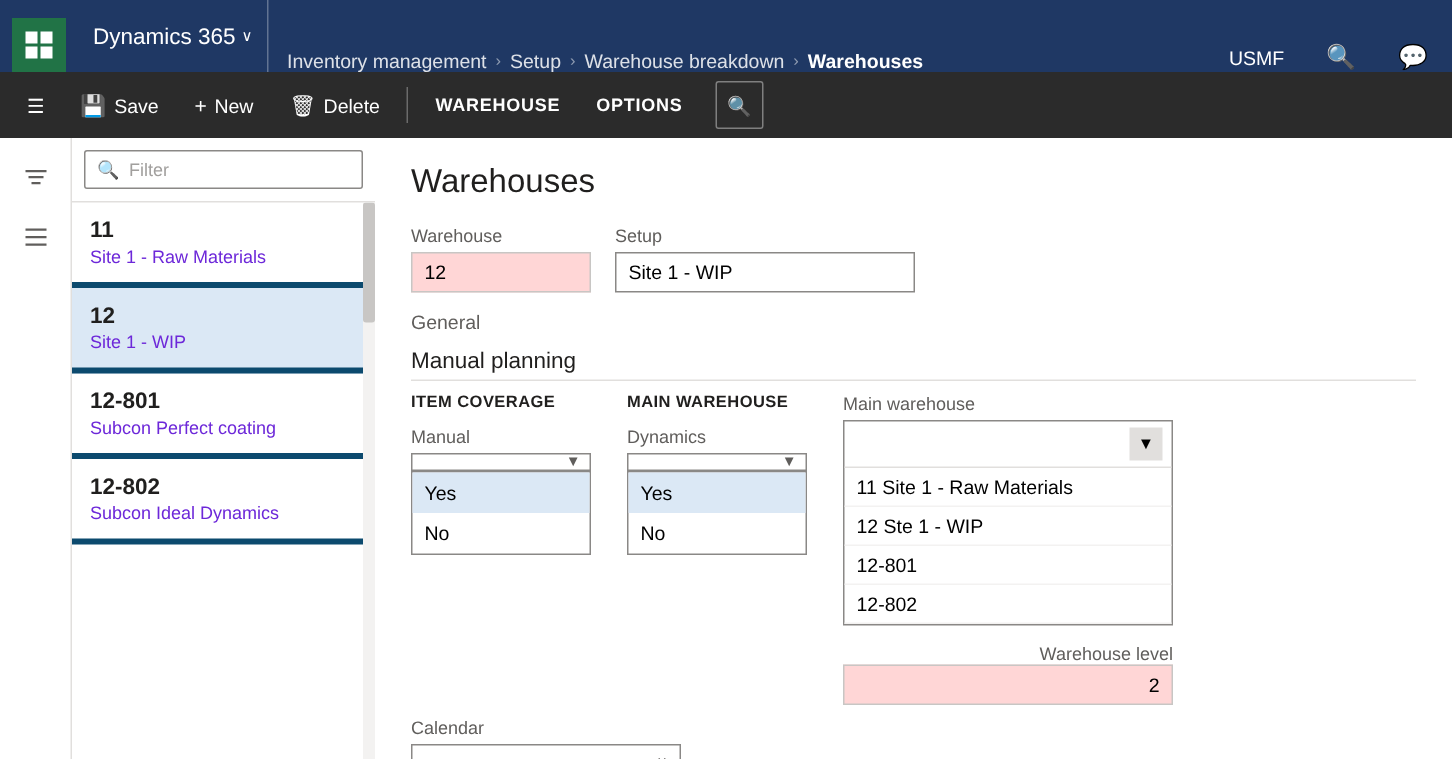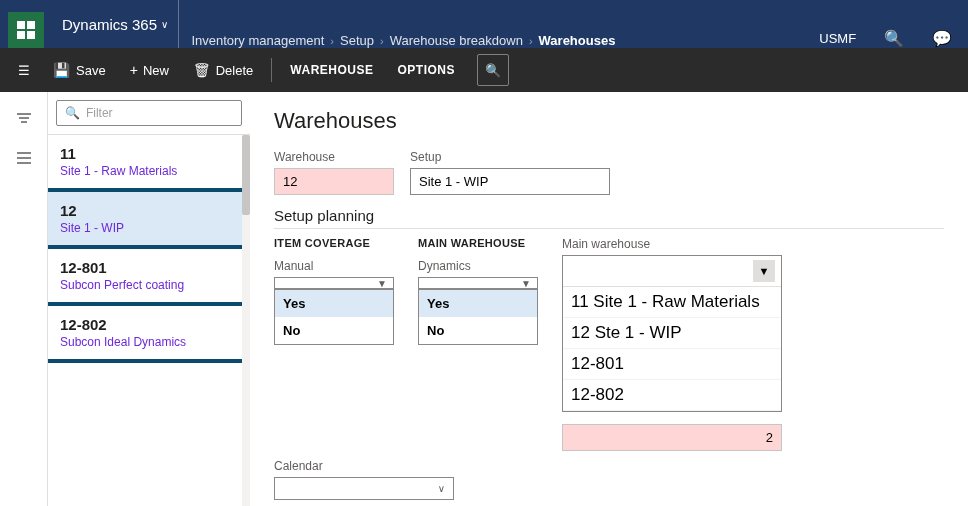--- a/index.html
+++ b/index.html
@@ -269,21 +269,20 @@
 
     .dropdown-list {
       border: 1px solid #8a8886;
       background: white;
       min-width: 120px;
     }
     .dropdown-list-item {
       padding: 6px 8px;
       font-size: 13px;
       cursor: pointer;
-      font-weight: bold;
     }
     .dropdown-list-item.selected { background: #dbe8f5; }
 
     
     .main-wh-col {
       display: flex;
       flex-direction: column;
       gap: 4px;
       min-width: 220px;
     }
@@ -302,21 +301,21 @@
       background: #e1dfdd;
       border: none;
       width: 22px; height: 22px;
       display: flex; align-items: center; justify-content: center;
       cursor: pointer;
       font-size: 11px;
     }
     .main-wh-options { }
     .main-wh-option {
       padding: 5px 8px;
-      font-size: 17px;
+      font-size: 13px;
       cursor: pointer;
       border-bottom: 1px solid #f3f2f1;
     }
 
     
     .wh-level-input {
       background: #ffd6d6;
       border: 1px solid #c8c6c4;
       padding: 5px 8px;
       font-size: 13px;
@@ -470,22 +469,23 @@
       <div class="form-field">
         <div class="field-label">Warehouse</div>
         <input class="field-input highlight" type="text" value="12" style="width: 100px;">
       </div>
       <div class="form-field">
         <div class="field-label">Setup</div>
         <input class="field-input wide" type="text" value="Site 1 - WIP" style="width: 200px;">
       </div>
     </div>
 
-
-    <div class="master-planning-title">Setup planning</div>
+    <div class="section-label">General</div>
+
+    <div class="master-planning-title">Manual planning</div>
 
     <div class="coverage-grid">
 
       <div class="coverage-col">
         <div class="coverage-col-header">ITEM COVERAGE</div>
 
         <div class="form-field">
           <div class="field-label">Manual</div>
           <div class="dropdown-container">
             <div class="dropdown-btn">
@@ -524,20 +524,21 @@
           </div>
           <div class="main-wh-options">
             <div class="main-wh-option">11 Site 1 - Raw Materials</div>
             <div class="main-wh-option">12 Ste 1 - WIP</div>
             <div class="main-wh-option">12-801</div>
             <div class="main-wh-option">12-802</div>
           </div>
         </div>
 
         <div style="margin-top:8px;">
+          <div class="field-label" style="text-align:right;">Warehouse level</div>
           <input class="wh-level-input" type="text" value="2" style="width: 100%; display: block;">
         </div>
       </div>
     </div>
 
     <div class="calendar-row">
       <div class="calendar-field">
         <div class="field-label">Calendar</div>
         <div class="calendar-input" style="display:flex; width:180px; border:1px solid #8a8886; padding:5px 8px;">
           <span style="flex:1;"></span>

